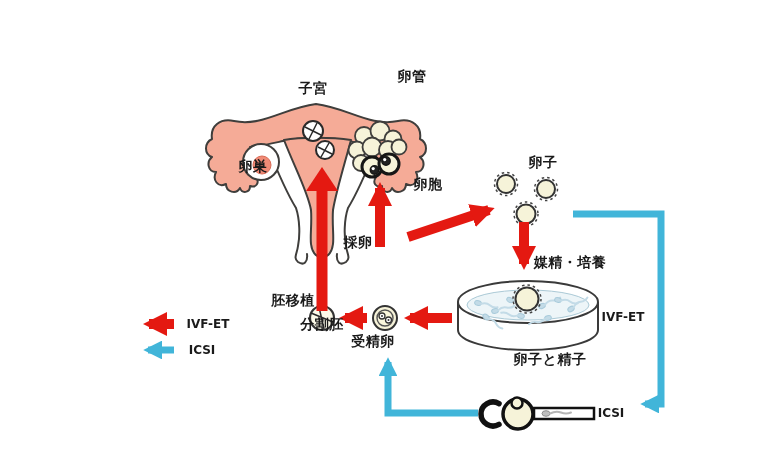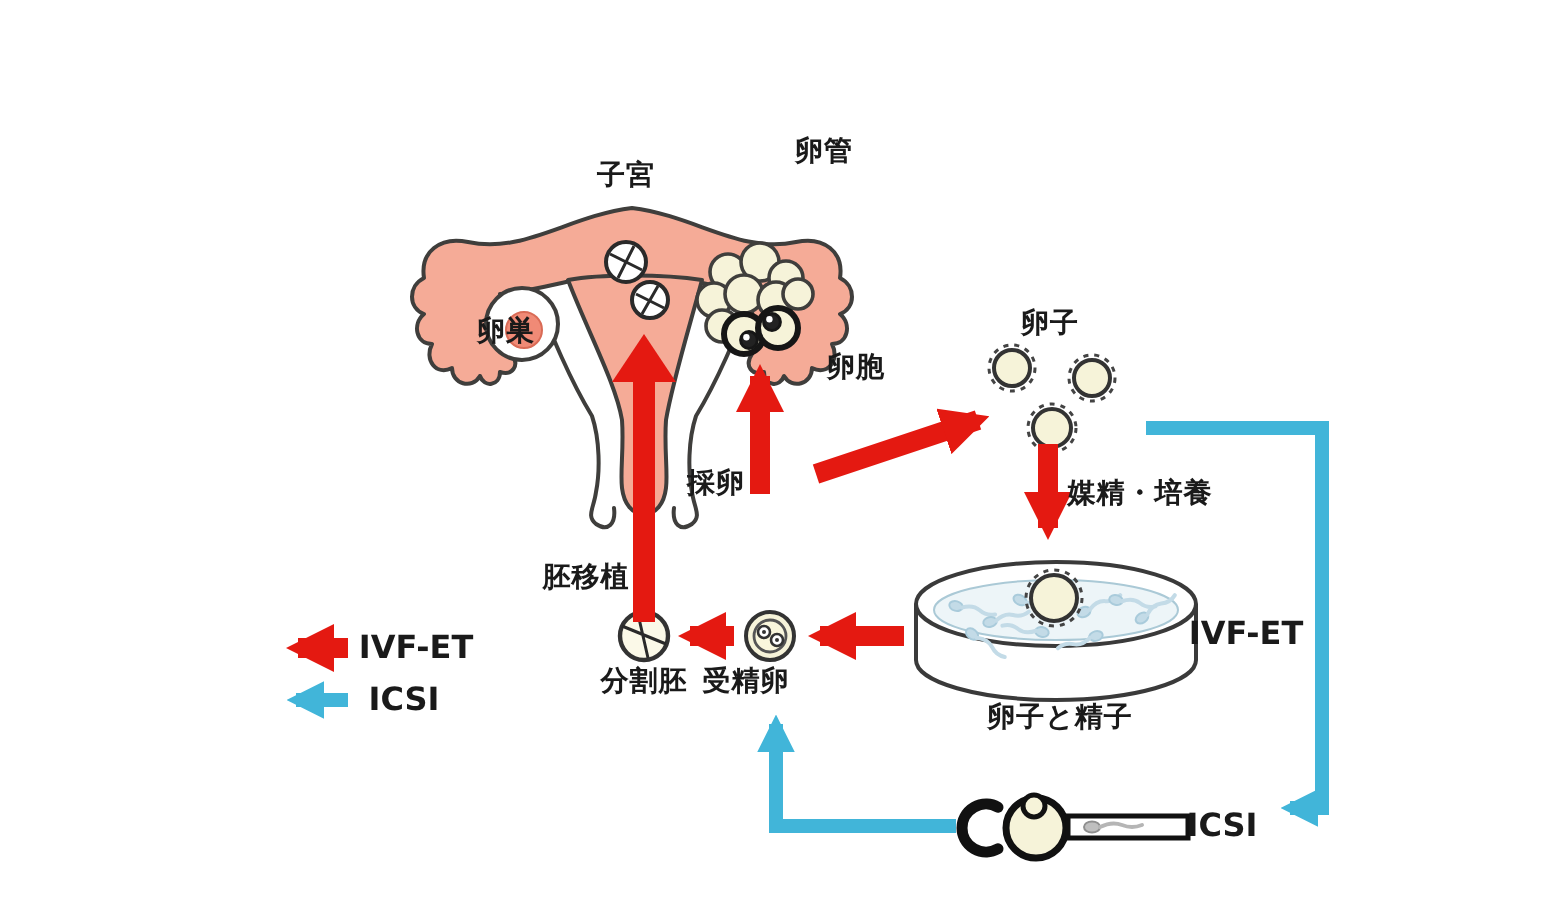--- a/index.html
+++ b/index.html
@@ -10,21 +10,21 @@
   #stage{
     position:relative; width:771px; height:460px; background:#ffffff;
     font-family:"DejaVu Sans","Liberation Sans",sans-serif; overflow:hidden;
   }
   #art{position:absolute;left:0;top:0;}
   .lbl{
     position:absolute; transform:translate(-50%,-50%);
     font-weight:bold; font-size:14px; color:var(--ink); white-space:nowrap;
     letter-spacing:0.5px; line-height:1;
   }
-  .lbl.en{font-size:16px; letter-spacing:0;}
+  .lbl.en{font-size:12px; letter-spacing:0;}
   
   .pink{fill:var(--pink); stroke:var(--outline); stroke-width:2; stroke-linejoin:round;}
   .wallline{fill:none; stroke:var(--outline); stroke-width:2; stroke-linecap:round;}
   .whitepart{fill:#ffffff; stroke:var(--outline); stroke-width:2;}
   .ball{fill:var(--pink-dark); stroke:#D96B56; stroke-width:1;}
   .foll{fill:var(--cream); stroke:var(--outline); stroke-width:1.8;}
   .foll-m{fill:var(--cream); stroke:#161616; stroke-width:3;}
   .foll-i{fill:#222; stroke:#161616; stroke-width:1.5;}
   .embryo{fill:#fff; stroke:#2A2A2A; stroke-width:2;}
   .embryo-line{fill:none; stroke:#2A2A2A; stroke-width:1.5;}
@@ -227,23 +227,23 @@
       <path class="cyanline" d="M 478,413 L 388,413 L 388,362" marker-end="url(#cyanhead)"></path>
       <line class="cyanline" x1="174" y1="350" x2="148" y2="350" marker-end="url(#cyanhead)"></line>
     </g>
   </svg>
 
   <div class="lbl" style="left:313px;top:88px">子宮</div>
   <div class="lbl" style="left:412px;top:76px">卵管</div>
   <div class="lbl" style="left:253px;top:166px">卵巣</div>
   <div class="lbl" style="left:428px;top:184px">卵胞</div>
   <div class="lbl" style="left:358px;top:242px">採卵</div>
-  <div class="lbl" style="left:525px;top:162px">卵子</div>
-  <div class="lbl" style="left:570px;top:247px">媒精・培養</div>
-  <div class="lbl" style="left:293px;top:289px">胚移植</div>
-  <div class="lbl" style="left:322px;top:341px">分割胚</div>
+  <div class="lbl" style="left:543px;top:162px">卵子</div>
+  <div class="lbl" style="left:570px;top:262px">媒精・培養</div>
+  <div class="lbl" style="left:293px;top:300px">胚移植</div>
+  <div class="lbl" style="left:322px;top:324px">分割胚</div>
   <div class="lbl" style="left:373px;top:341px">受精卵</div>
-  <div class="lbl" style="left:530px;top:359px">卵子と精子</div>
+  <div class="lbl" style="left:550px;top:359px">卵子と精子</div>
   <div class="lbl en" style="left:623px;top:317px">IVF-ET</div>
   <div class="lbl en" style="left:611px;top:413px">ICSI</div>
   <div class="lbl en" style="left:208px;top:324px">IVF-ET</div>
   <div class="lbl en" style="left:202px;top:350px">ICSI</div>
 </div>
 
 </body></html>

